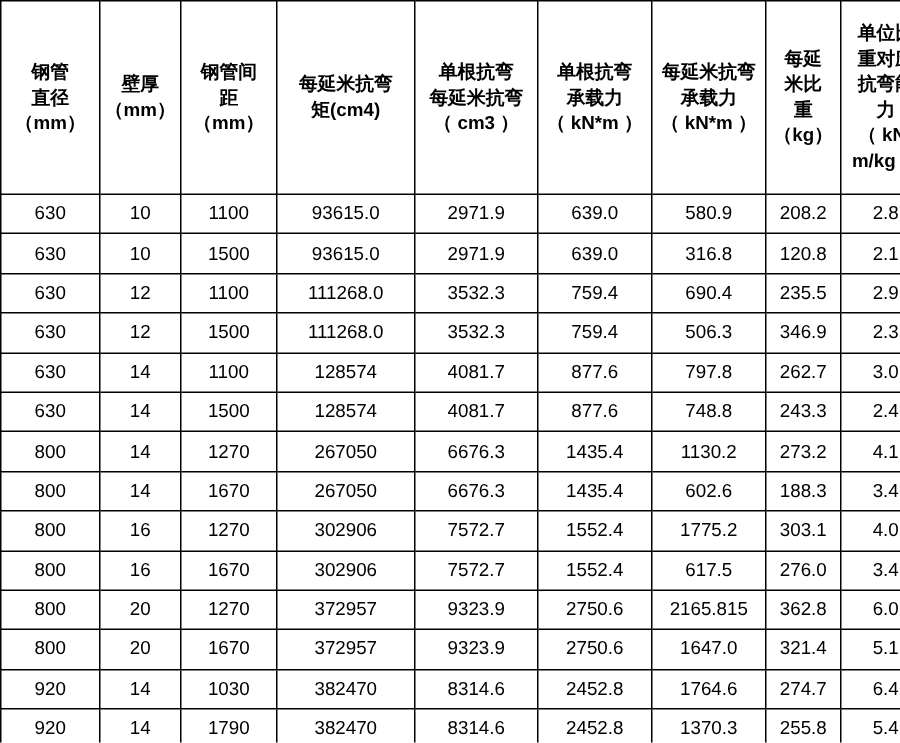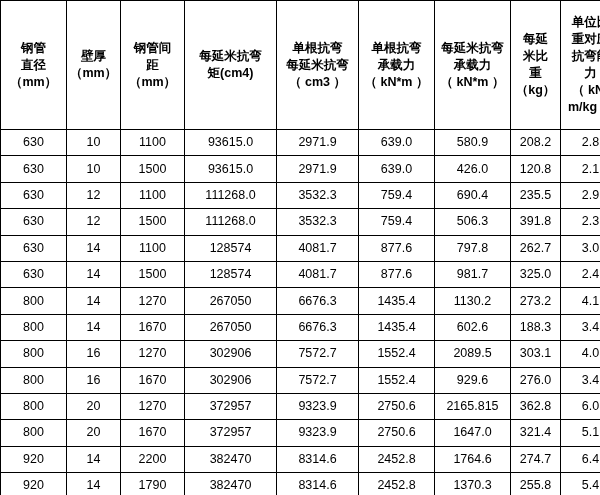--- a/index.html
+++ b/index.html
@@ -130,21 +130,21 @@
         <td>208.2</td>
         <td>2.8</td>
       </tr>
       <tr>
         <td>630</td>
         <td>10</td>
         <td>1500</td>
         <td>93615.0</td>
         <td>2971.9</td>
         <td>639.0</td>
-        <td>426.0</td>
+        <td>316.8</td>
         <td>120.8</td>
         <td>2.1</td>
       </tr>
       <tr>
         <td>630</td>
         <td>12</td>
         <td>1100</td>
         <td>111268.0</td>
         <td>3532.3</td>
         <td>759.4</td>
@@ -153,43 +153,43 @@
         <td>2.9</td>
       </tr>
       <tr>
         <td>630</td>
         <td>12</td>
         <td>1500</td>
         <td>111268.0</td>
         <td>3532.3</td>
         <td>759.4</td>
         <td>506.3</td>
-        <td>391.8</td>
+        <td>346.9</td>
         <td>2.3</td>
       </tr>
       <tr>
         <td>630</td>
         <td>14</td>
         <td>1100</td>
         <td>128574</td>
         <td>4081.7</td>
         <td>877.6</td>
         <td>797.8</td>
         <td>262.7</td>
         <td>3.0</td>
       </tr>
       <tr>
         <td>630</td>
         <td>14</td>
         <td>1500</td>
         <td>128574</td>
         <td>4081.7</td>
         <td>877.6</td>
-        <td>981.7</td>
-        <td>325.0</td>
+        <td>748.8</td>
+        <td>243.3</td>
         <td>2.4</td>
       </tr>
       <tr>
         <td>800</td>
         <td>14</td>
         <td>1270</td>
         <td>267050</td>
         <td>6676.3</td>
         <td>1435.4</td>
         <td>1130.2</td>
@@ -207,32 +207,32 @@
         <td>188.3</td>
         <td>3.4</td>
       </tr>
       <tr>
         <td>800</td>
         <td>16</td>
         <td>1270</td>
         <td>302906</td>
         <td>7572.7</td>
         <td>1552.4</td>
-        <td>2089.5</td>
+        <td>1775.2</td>
         <td>303.1</td>
         <td>4.0</td>
       </tr>
       <tr>
         <td>800</td>
         <td>16</td>
         <td>1670</td>
         <td>302906</td>
         <td>7572.7</td>
         <td>1552.4</td>
-        <td>929.6</td>
+        <td>617.5</td>
         <td>276.0</td>
         <td>3.4</td>
       </tr>
       <tr>
         <td>800</td>
         <td>20</td>
         <td>1270</td>
         <td>372957</td>
         <td>9323.9</td>
         <td>2750.6</td>
@@ -247,21 +247,21 @@
         <td>372957</td>
         <td>9323.9</td>
         <td>2750.6</td>
         <td>1647.0</td>
         <td>321.4</td>
         <td>5.1</td>
       </tr>
       <tr>
         <td>920</td>
         <td>14</td>
-        <td>2200</td>
+        <td>1030</td>
         <td>382470</td>
         <td>8314.6</td>
         <td>2452.8</td>
         <td>1764.6</td>
         <td>274.7</td>
         <td>6.4</td>
       </tr>
       <tr>
         <td>920</td>
         <td>14</td>

